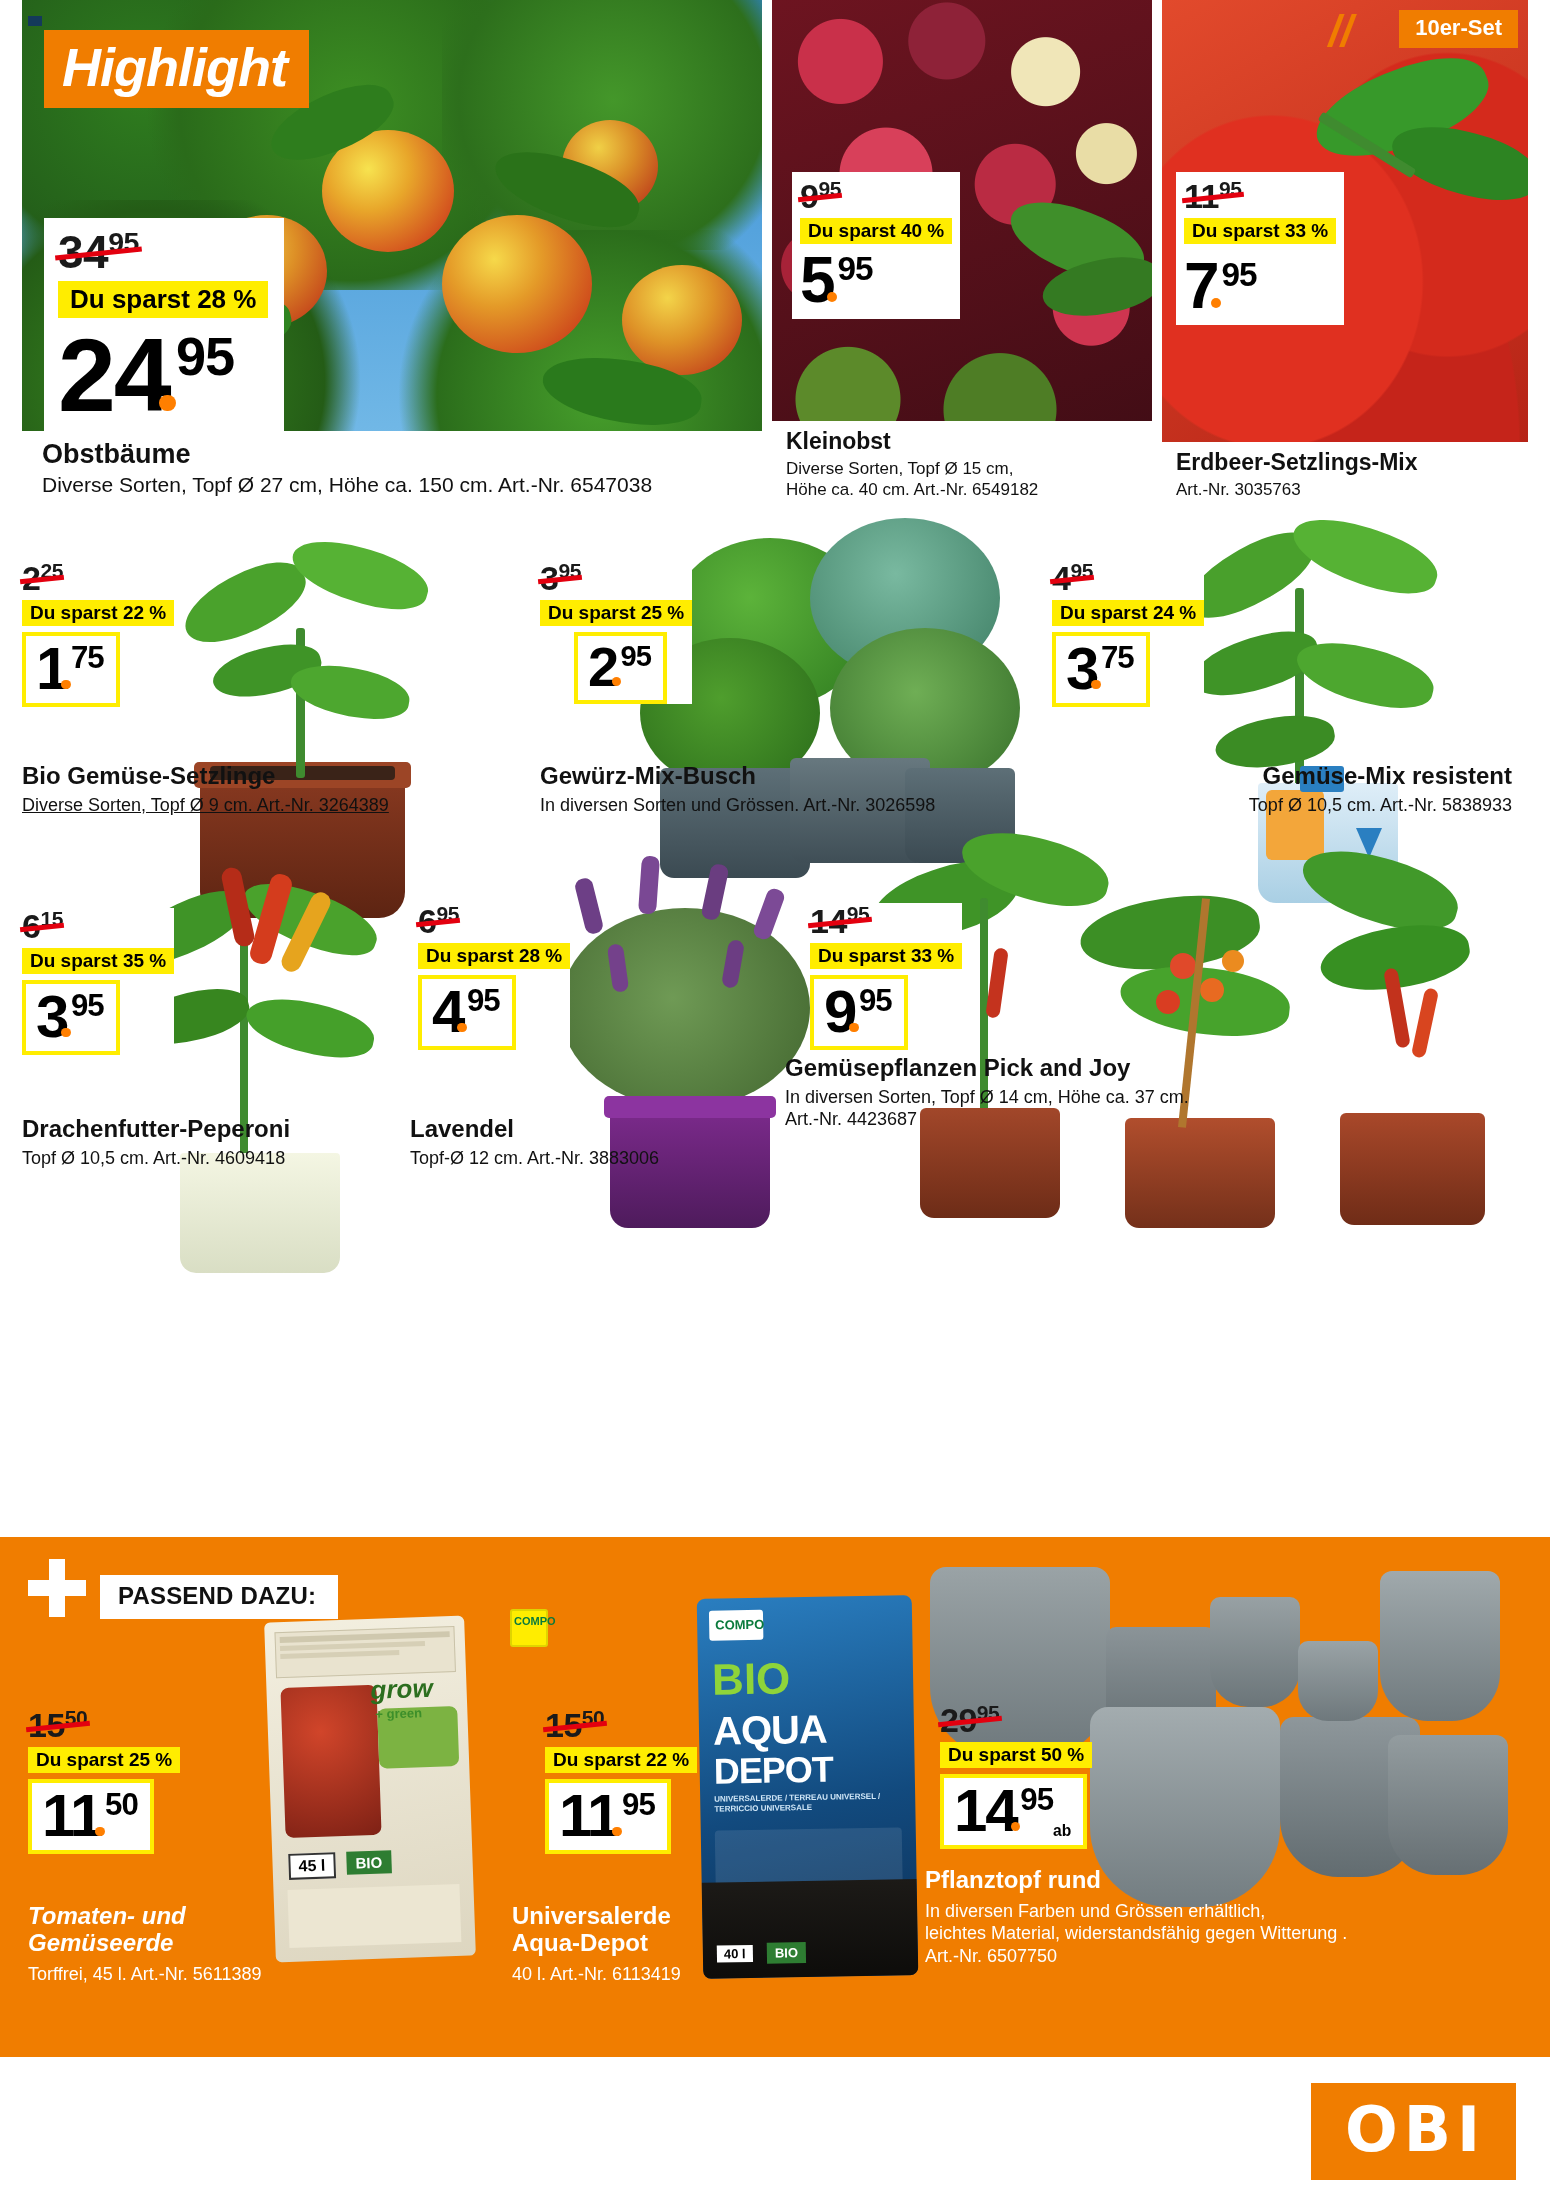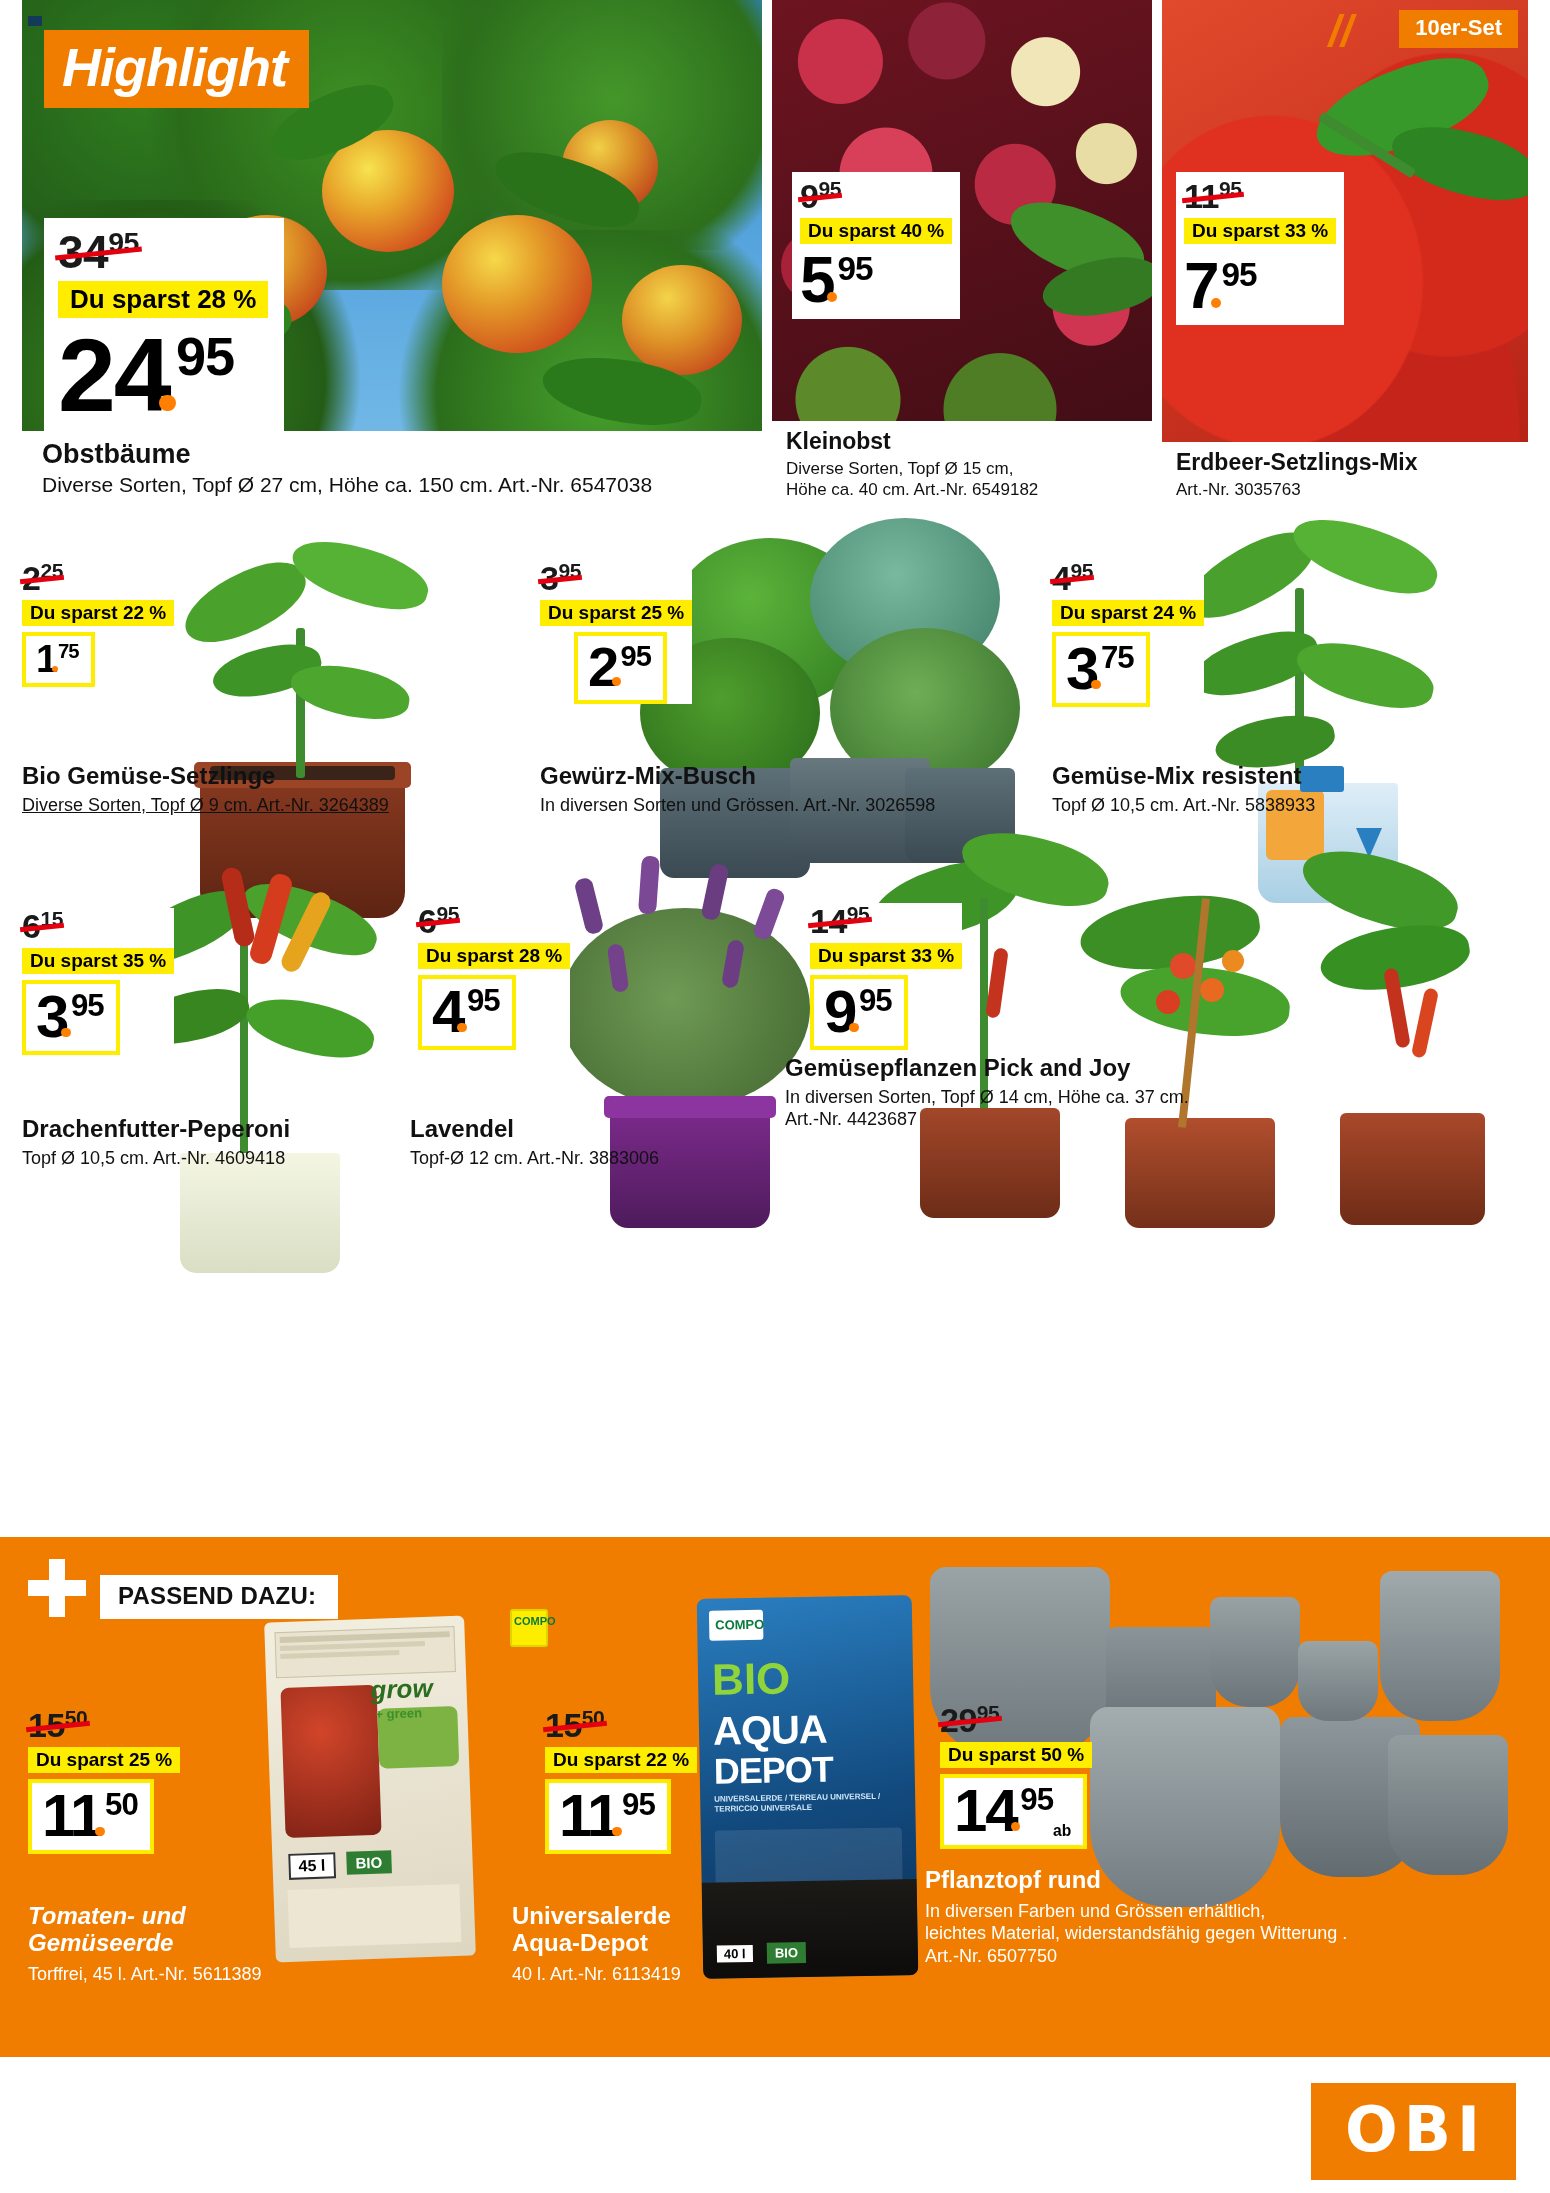--- a/index.html
+++ b/index.html
@@ -263,21 +263,21 @@
         <div class="stem" style="left:156px;top:90px;width:9px;height:150px;"></div>
         <div class="leafblob" style="left:40px;top:36px;width:130px;height:58px;background:#4aa22c;transform:rotate(-28deg);"></div>
         <div class="leafblob" style="left:150px;top:10px;width:140px;height:54px;background:#56b234;transform:rotate(16deg);"></div>
         <div class="leafblob" style="left:72px;top:110px;width:110px;height:46px;background:#3f9427;transform:rotate(-14deg);"></div>
         <div class="leafblob" style="left:150px;top:130px;width:120px;height:48px;background:#4da72f;transform:rotate(10deg);"></div>
       </div>
       <div class="pricebox" style="left:22px;top:42px;">
         <div class="pw" style="padding:0;">
           <div class="oldprice" style="font-size:34px;"><span>2</span><span class="cents">25</span></div>
           <div style="margin-top:5px;"><span class="saveline" style="font-size:19px;">Du sparst 22 %</span></div>
-          <div style="margin-top:6px;"><span class="newprice" style="font-size:39px;"><span>1</span><span class="dot"></span><span class="cents">75</span></span></div>
+          <div style="margin-top:6px;"><span class="newprice" style="font-size:60px;"><span>1</span><span class="dot"></span><span class="cents">75</span></span></div>
         </div>
       </div>
       <div style="position:absolute;left:22px;top:245px;width:460px;">
         <div class="ptitle" style="font-size:24px;">Bio Gemüse-Setzlinge</div>
         <div class="pdesc" style="font-size:18px;margin-top:4px;text-decoration:underline;">Diverse Sorten, Topf Ø 9 cm. Art.-Nr. 3264389</div>
       </div>
     </div>
 
     <div>
       <div class="prodimg" style="left:640px;top:0px;width:380px;height:420px;">
@@ -315,21 +315,21 @@
         <div style="position:absolute;left:196px;top:300px;width:26px;height:30px;background:#2a7fc1;clip-path:polygon(0 0,100% 0,50% 100%);"></div>
         <div style="position:absolute;left:140px;top:238px;width:44px;height:26px;background:#2a7fc1;border-radius:3px;"></div>
       </div>
       <div class="pricebox" style="left:1052px;top:42px;">
         <div class="pw" style="padding:0;">
           <div class="oldprice" style="font-size:34px;"><span>4</span><span class="cents">95</span></div>
           <div style="margin-top:5px;"><span class="saveline" style="font-size:19px;">Du sparst 24 %</span></div>
           <div style="margin-top:6px;"><span class="newprice" style="font-size:60px;"><span>3</span><span class="dot"></span><span class="cents">75</span></span></div>
         </div>
       </div>
-      <div style="position:absolute;left:1052px;top:245px;width:460px;">
+      <div style="position:absolute;left:1052px;top:245px;width:460px;text-align:right;">
         <div class="ptitle" style="font-size:24px;">Gemüse-Mix resistent</div>
         <div class="pdesc" style="font-size:18px;margin-top:4px;">Topf Ø 10,5 cm. Art.-Nr. 5838933</div>
       </div>
     </div>
 
     <div>
       <div class="prodimg" style="left:110px;top:335px;width:320px;height:420px;">
         <div class="stem" style="left:130px;top:70px;width:8px;height:250px;"></div>
         <div class="leafblob" style="left:10px;top:50px;width:130px;height:50px;background:#3f9427;transform:rotate(-26deg);"></div>
         <div class="leafblob" style="left:130px;top:40px;width:140px;height:52px;background:#4aa22c;transform:rotate(20deg);"></div>

